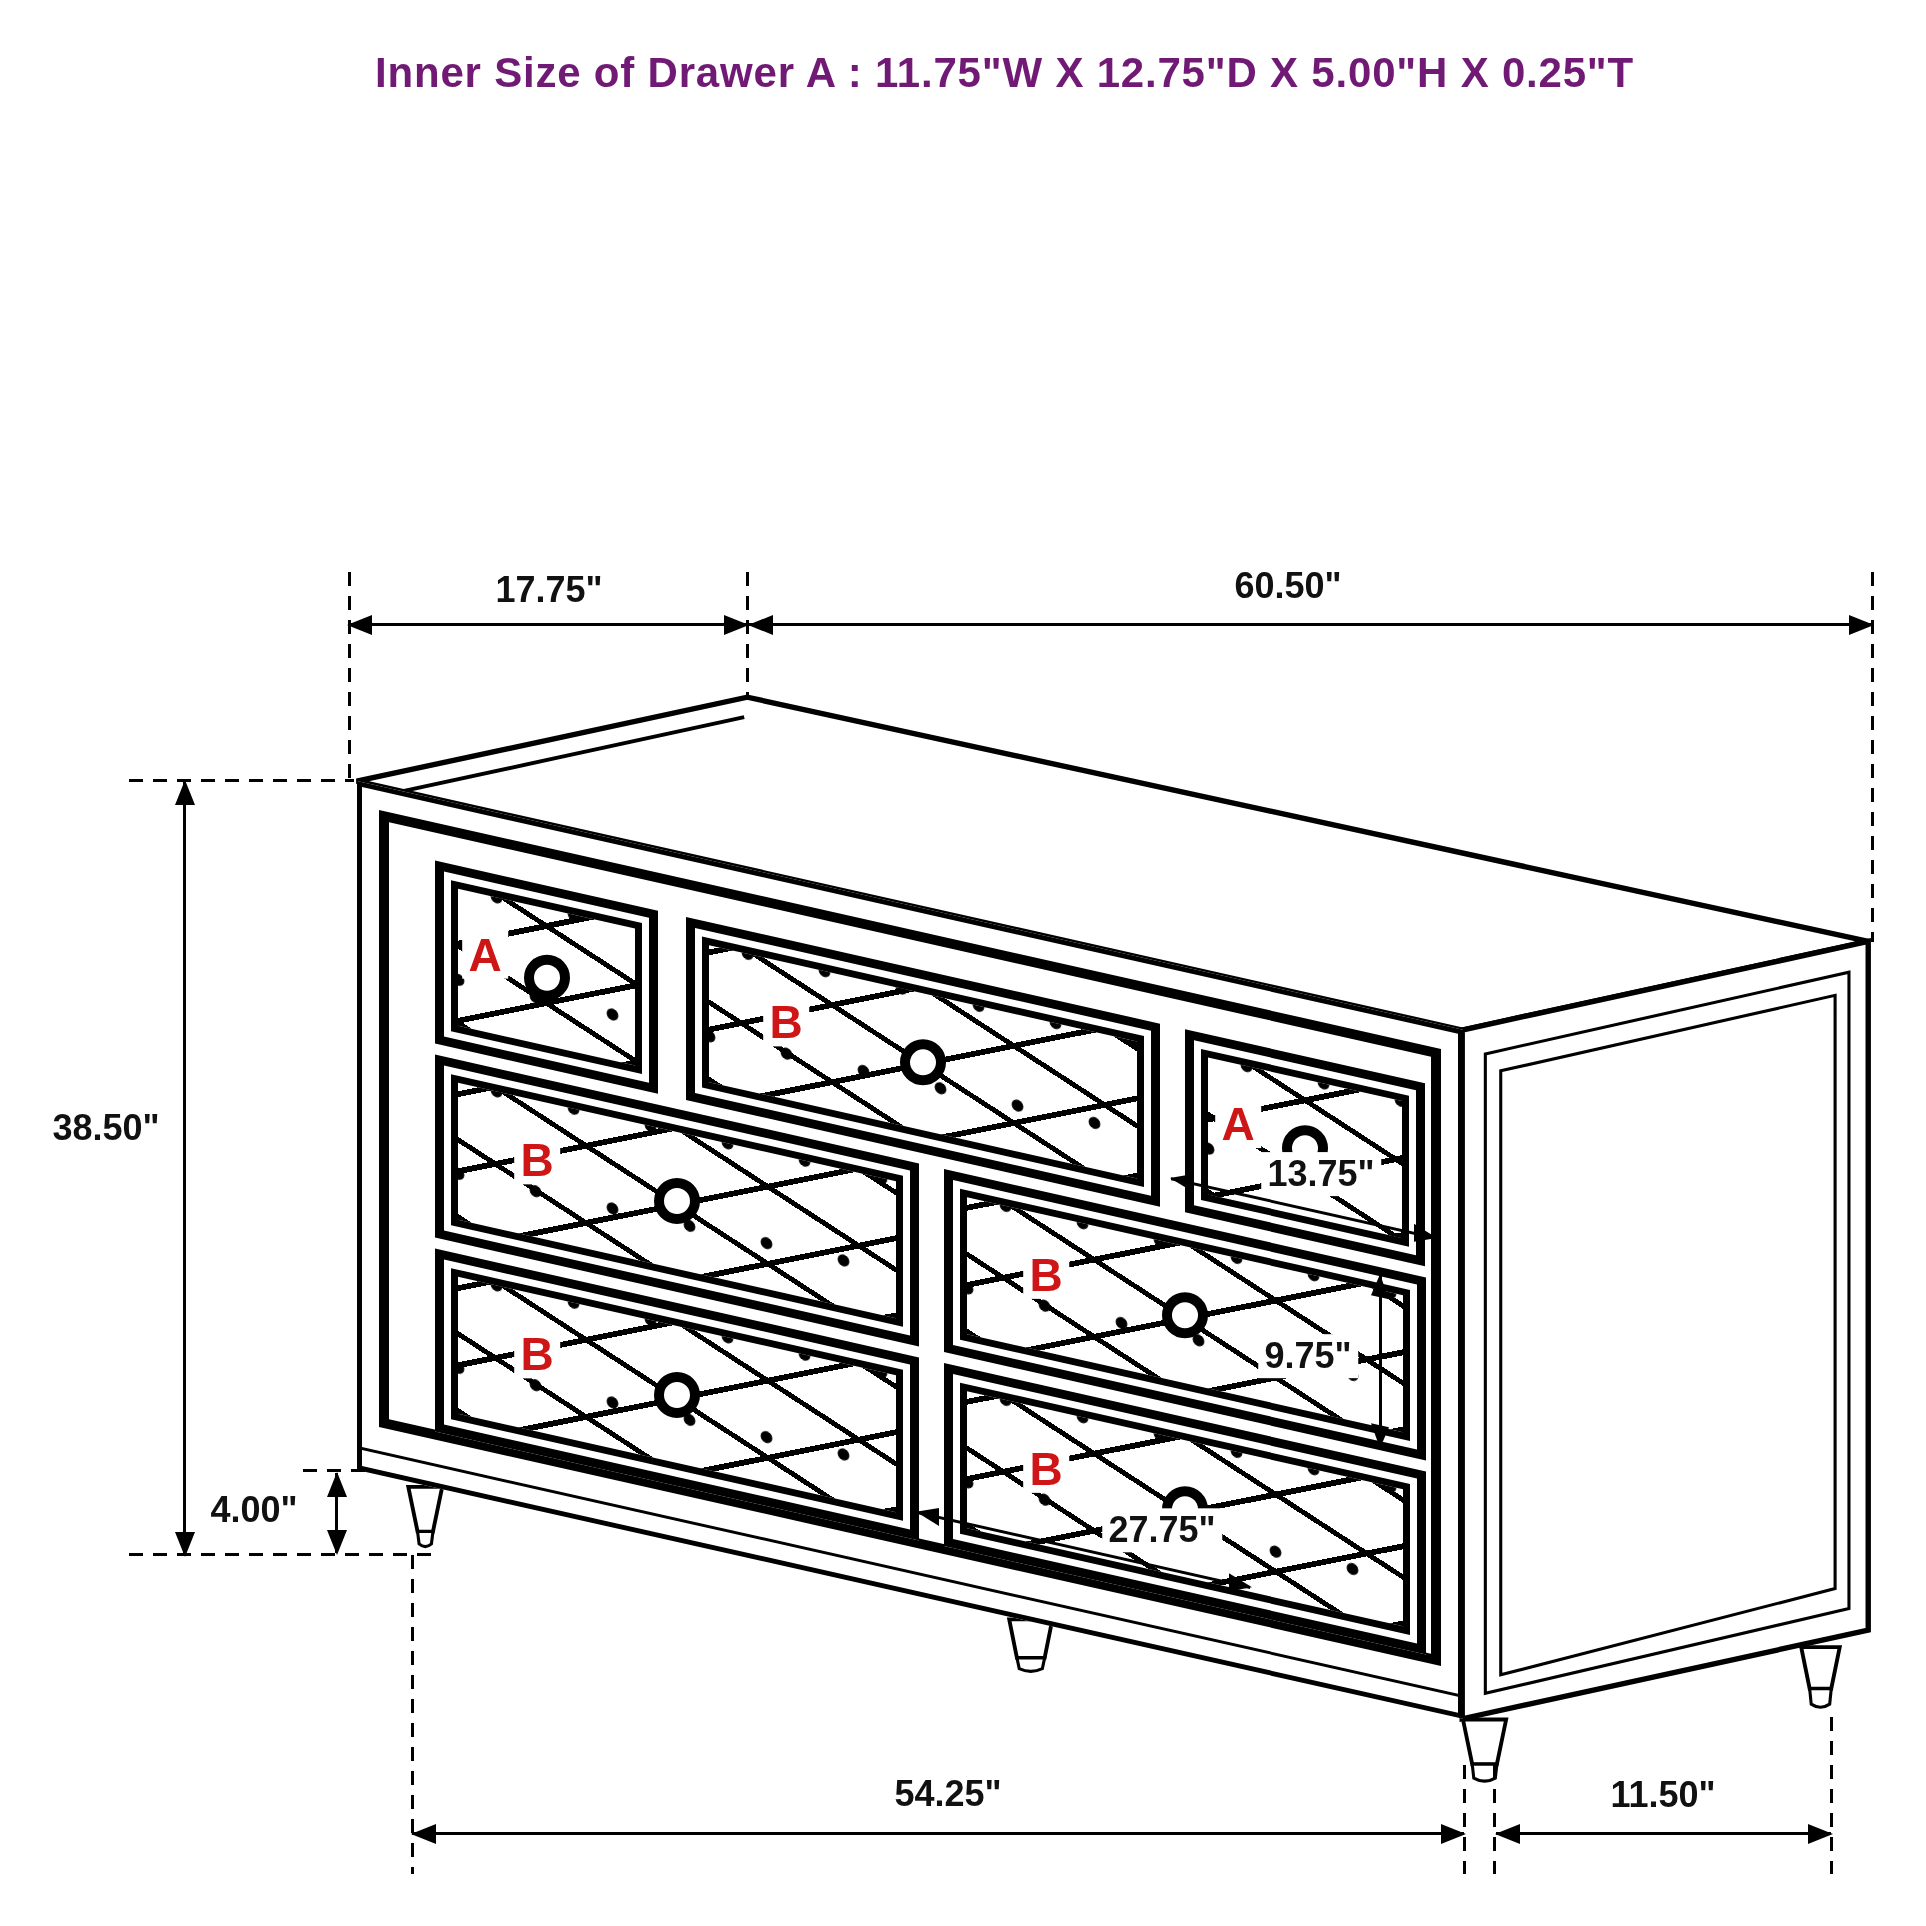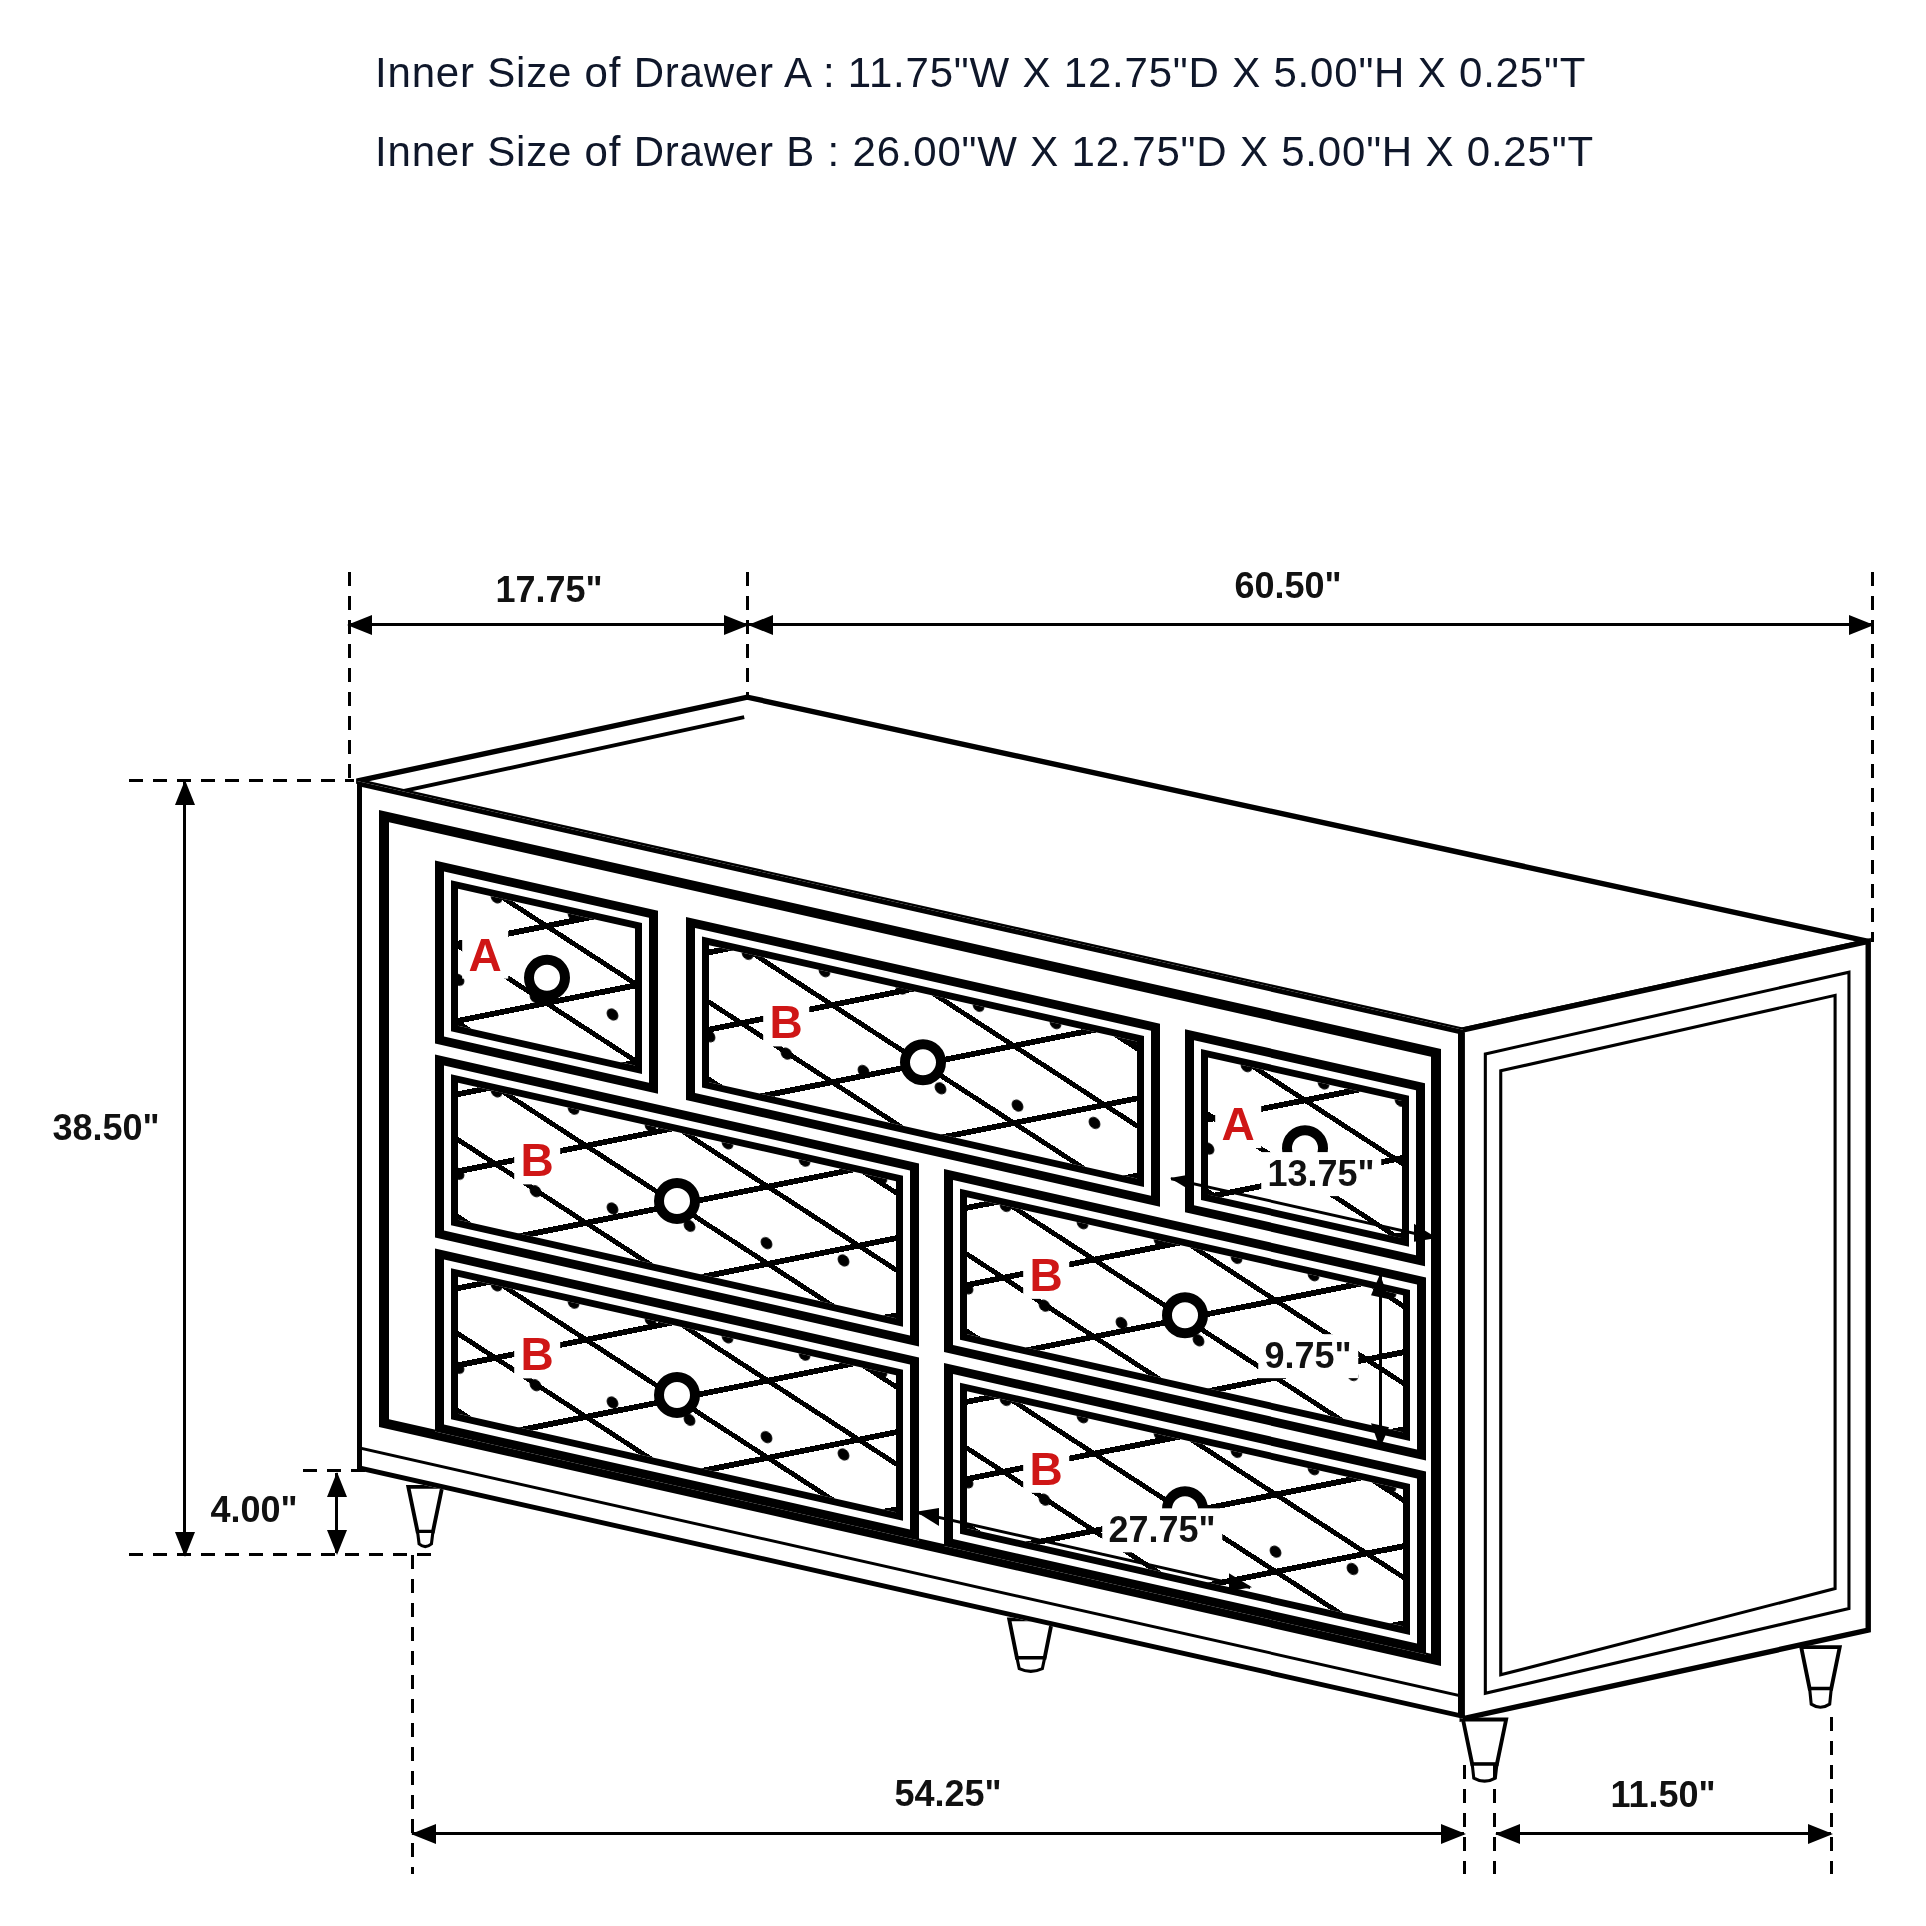--- a/index.html
+++ b/index.html
@@ -1,18 +1,18 @@
 <!DOCTYPE html>
 <html style="font-size:12.3px"><head>
 <meta charset="utf-8">
 <style>
   html,body{margin:0;padding:0;background:#fff;}
   #canvas{position:relative;width:1926px;height:1926px;background:#ffffff;overflow:hidden;
           font-family:"Liberation Sans",sans-serif;}
-  .hdr{position:absolute;left:375px;font-size:42px;font-weight:normal;color:#0f172a;white-space:pre;letter-spacing:0.8px;}
+  .hdr{position:absolute;left:375px;font-size:42px;font-weight:bold;color:#701a75;white-space:pre;letter-spacing:0.8px;}
   #hdr1{top:49px;}
   #hdr2{top:128px;}
 
   
   .hdash{position:absolute;height:3.1px;background:repeating-linear-gradient(90deg,#000 0 14px,transparent 14px 24px);z-index:6;}
   .vdash{position:absolute;width:3.1px;background:repeating-linear-gradient(180deg,#000 0 14px,transparent 14px 24px);z-index:6;}
   .harrow{position:absolute;height:3.1px;background:#000;z-index:7;}
   .harrow:before{content:"";position:absolute;left:-1.5px;top:-8.5px;width:0;height:0;
     border-top:10px solid transparent;border-bottom:10px solid transparent;border-right:25px solid #000;}
   .harrow:after{content:"";position:absolute;right:-1.5px;top:-8.5px;width:0;height:0;
@@ -70,21 +70,20 @@
   #dB3{left:582px;top:251px;width:482px;height:183px;}
   #dB4{left:73px; top:445px;width:484px;height:183px;}
   #dB5{left:582px;top:445px;width:482px;height:183px;}
 </style>
 </head>
 <body>
 
 <div id="canvas">
 
   <div class="hdr" id="hdr1">Inner Size of Drawer A : 11.75"W X 12.75"D X 5.00"H X 0.25"T</div>
-  <div class="hdr" id="hdr2">Inner Size of Drawer B : 26.00"W X 12.75"D X 5.00"H X 0.25"T</div>
 
   <svg id="cab" width="1926" height="1926" viewBox="0 0 2500 2500">
 
     <polygon points="463,1014 970,905 2425,1222 1898,1337" fill="#ffffff" stroke="#000" stroke-width="7"></polygon>
     <line x1="475" y1="1042" x2="1893" y2="1361" stroke="#000" stroke-width="5"></line>
     <line x1="472" y1="1038" x2="966" y2="931" stroke="#000" stroke-width="5"></line>
 
     <polygon points="1898,1337 2425,1222 2425,2116 1898,2231" fill="#ffffff" stroke="#000" stroke-width="7"></polygon>
     <polygon points="1928,1368 2400,1262 2400,2088 1928,2198" fill="none" stroke="#000" stroke-width="4"></polygon>
     <polygon points="1948,1390 2382,1292 2382,2062 1948,2174" fill="none" stroke="#000" stroke-width="4"></polygon>

